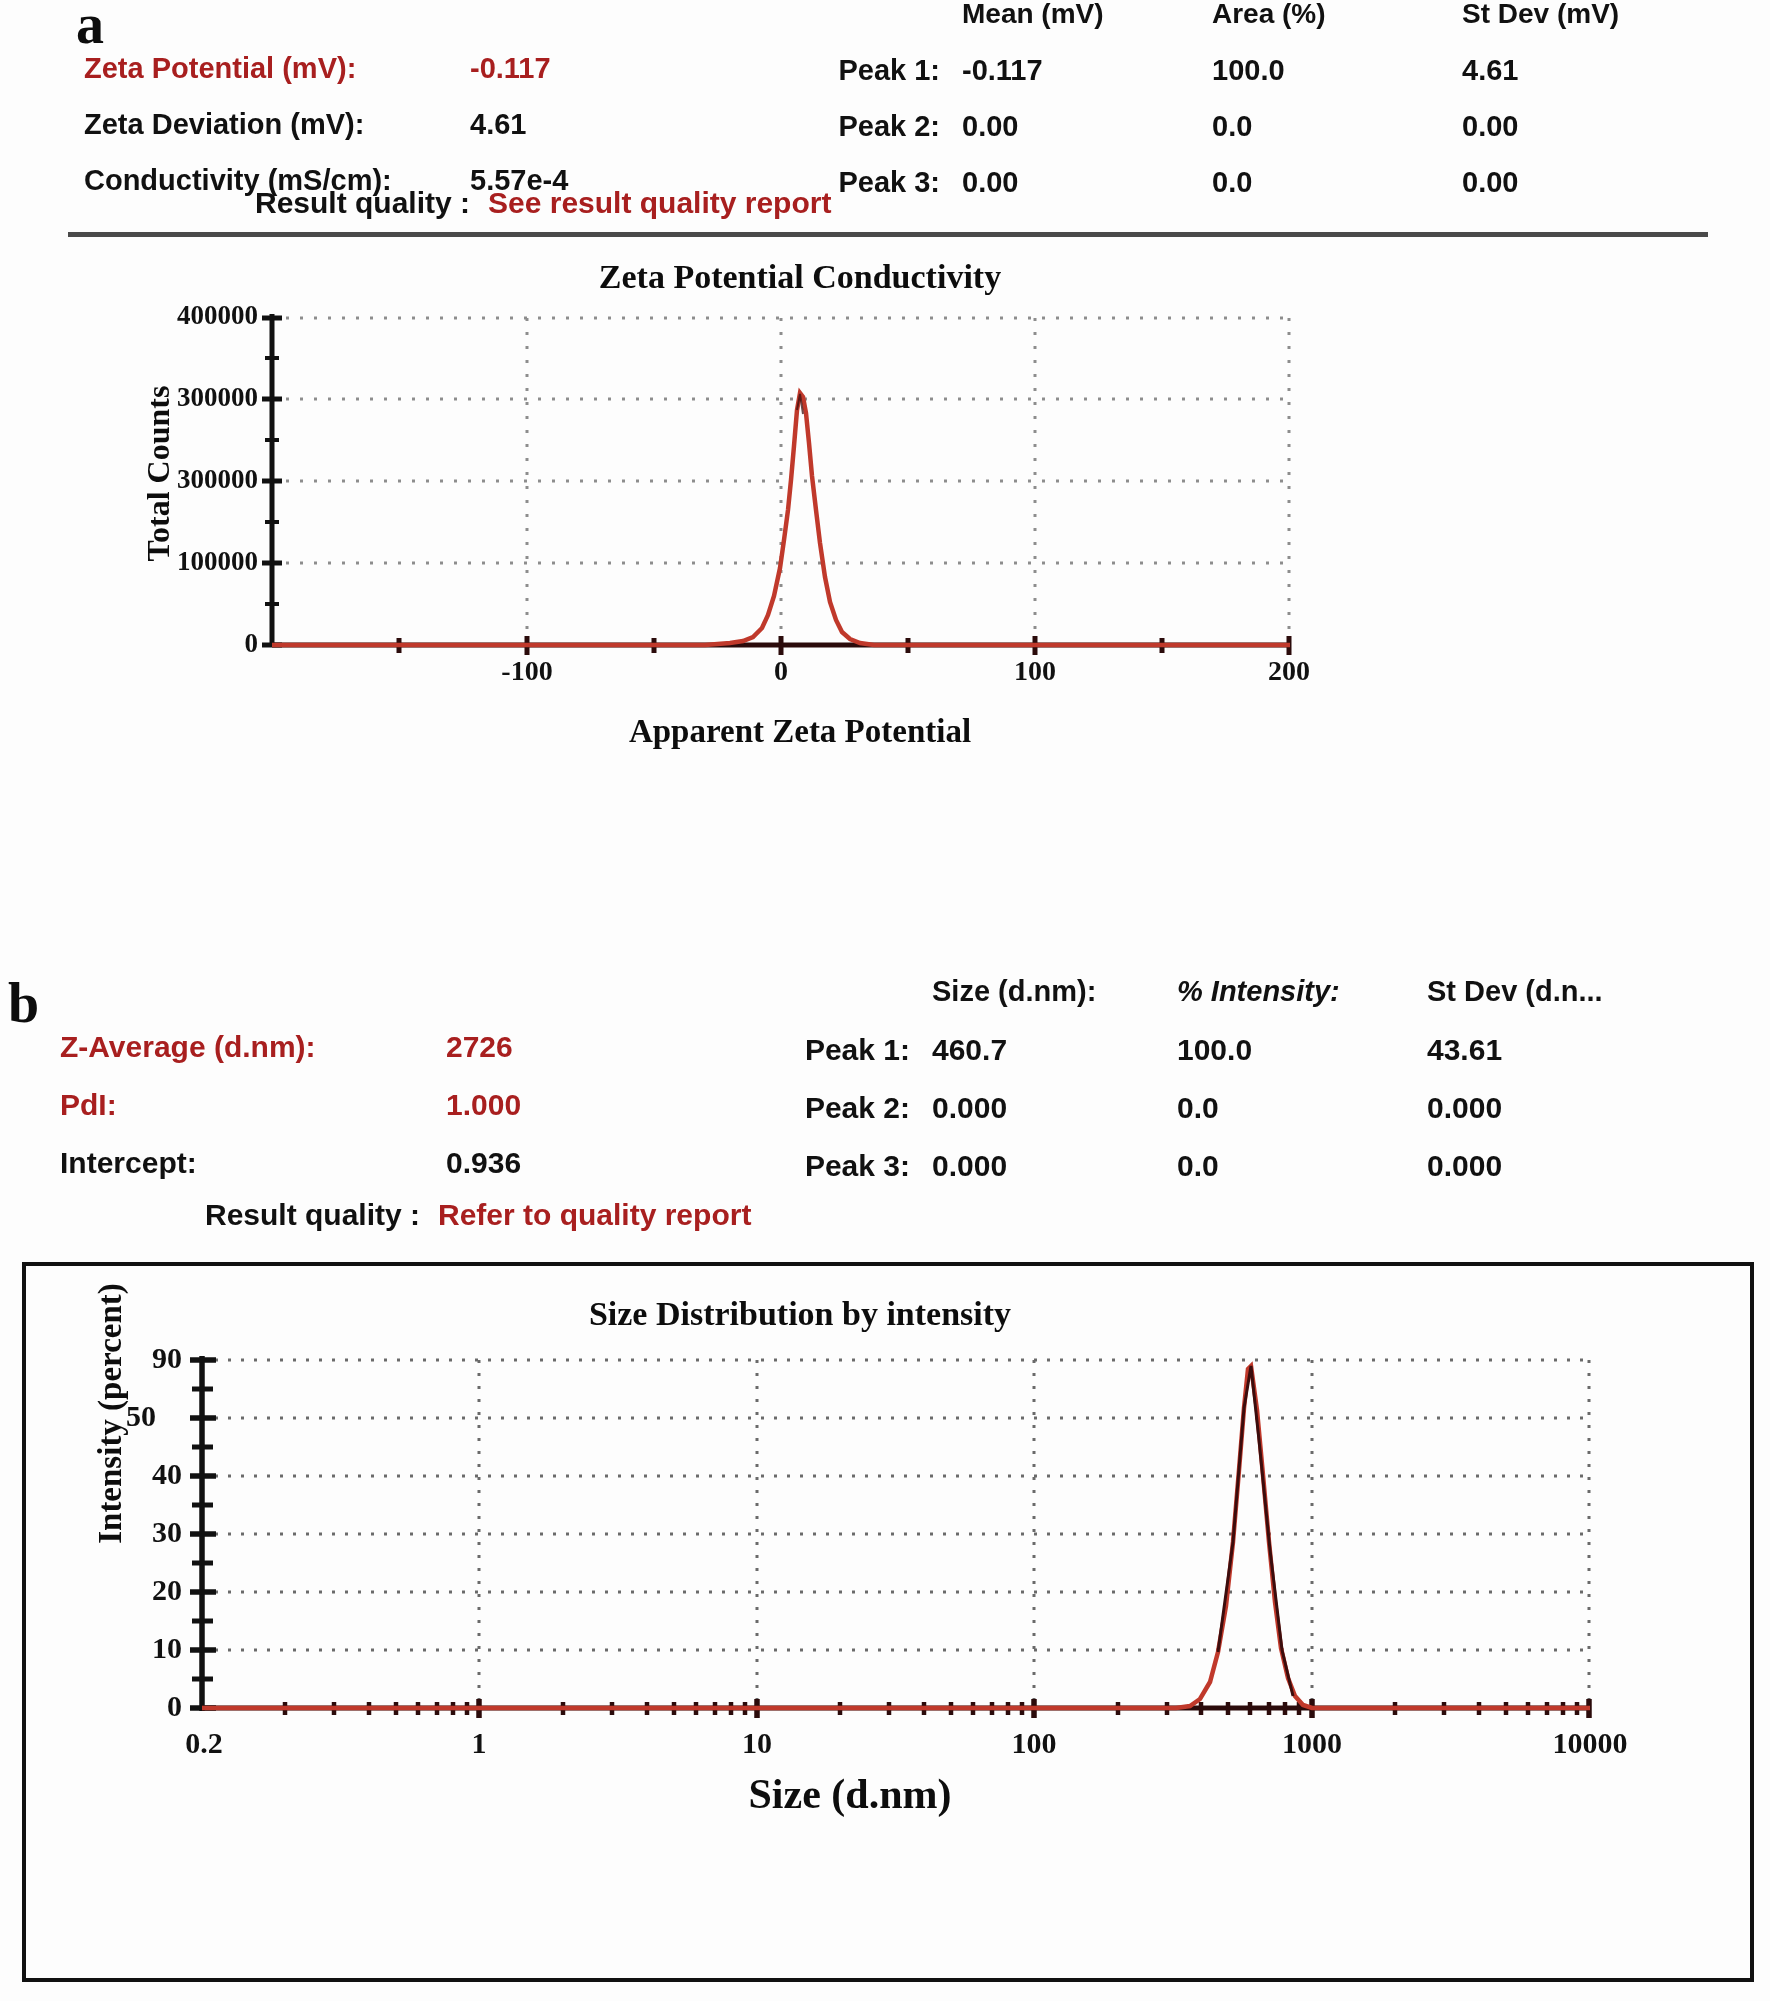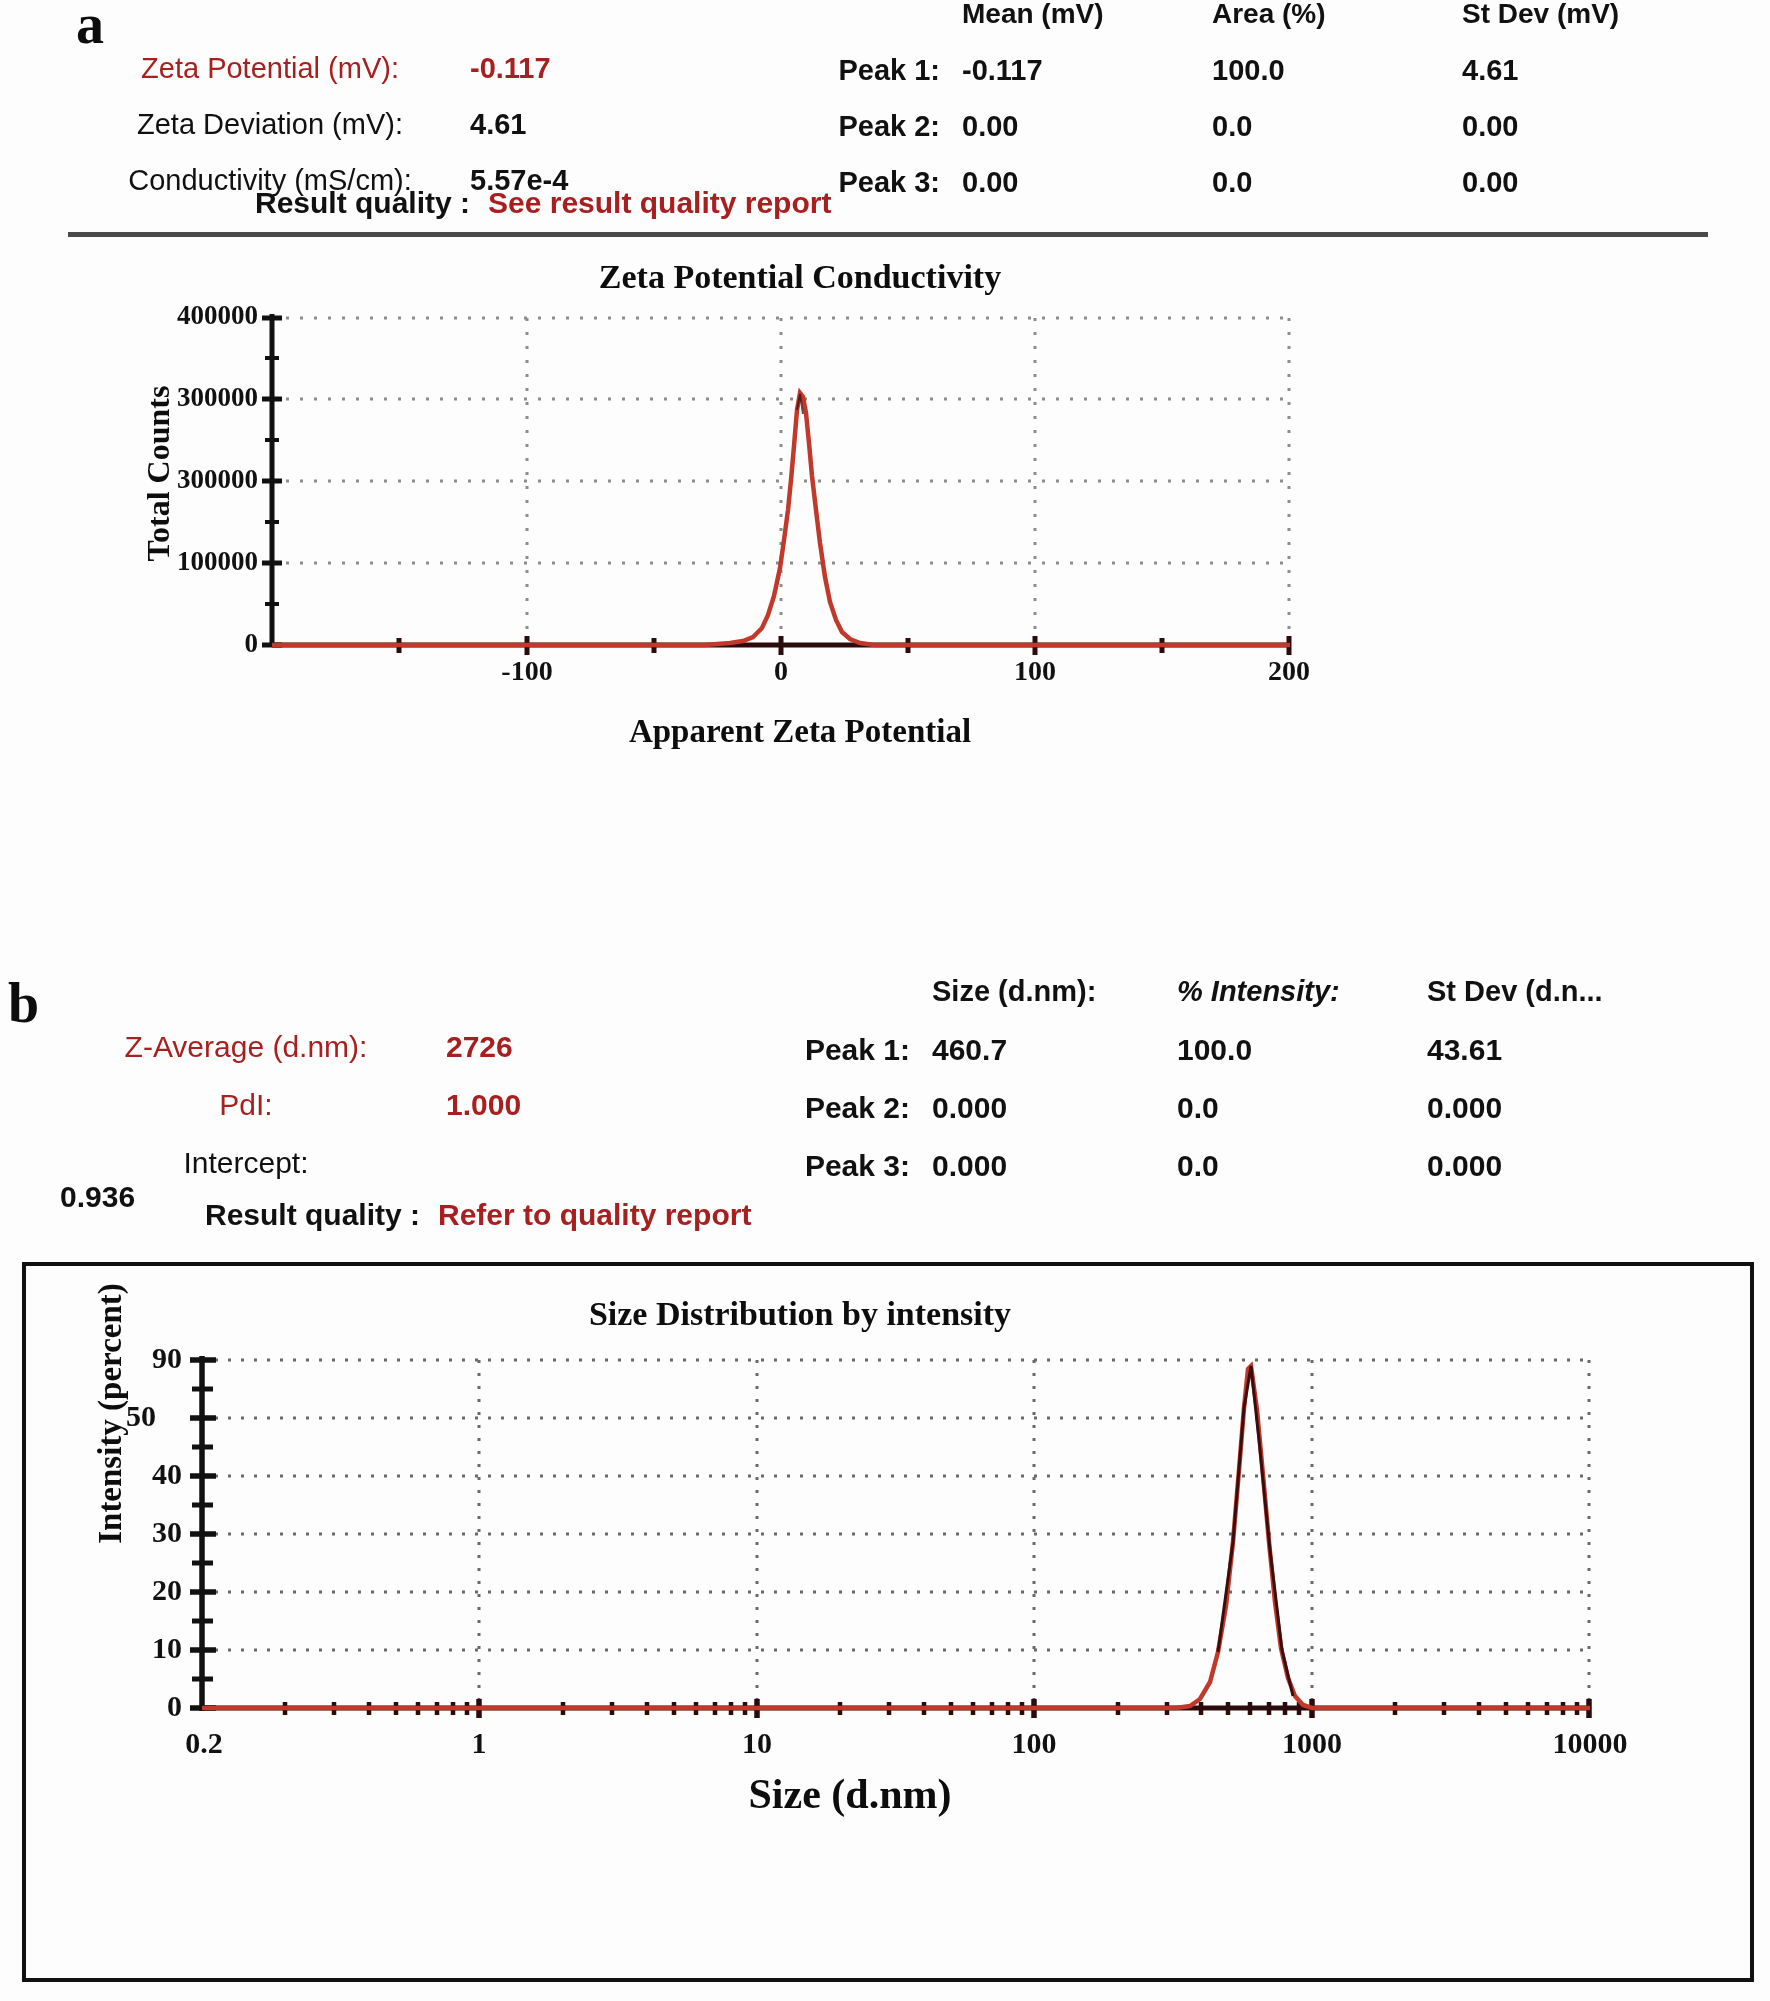--- a/index.html
+++ b/index.html
@@ -5,21 +5,21 @@
   html,body{margin:0;padding:0;background:#ffffff;}
   body{width:1770px;height:2001px;font-family:"Liberation Sans",sans-serif;color:#111;-webkit-font-smoothing:none;}
   .page{position:relative;width:1770px;height:2001px;background:#fdfdfd;overflow:hidden;}
 
   
   .panel-letter{position:absolute;font-family:"Liberation Serif",serif;font-weight:700;font-size:56px;color:#0d0d0d;line-height:1;}
 
   
   .summary{position:absolute;font-family:"Liberation Sans",sans-serif;font-weight:700;}
   .srow{display:flex;align-items:baseline;}
-  .lbl{text-align:center;font-weight:400;}
+  .lbl{text-align:left;font-weight:700;}
   .val{font-weight:700;}
   .red{color:#a81f1f;}
   .dark{color:#111;}
 
   
   .kv{position:absolute;}
   .kv .srow{height:56px;}
   .kv .lbl{width:372px;padding-right:14px;font-size:29px;}
   .kv .val{width:250px;font-size:29px;}
 
@@ -181,21 +181,21 @@
 
   <div class="kv summary" style="left:60px;top:1030px;">
     <div class="srow" style="height:58px;">
       <div class="lbl red" style="font-size:30px;">Z-Average (d.nm):</div>
       <div class="val red" style="font-size:30px;">2726</div>
     </div>
     <div class="srow" style="height:58px;">
       <div class="lbl red" style="font-size:30px;">PdI:</div>
       <div class="val red" style="font-size:30px;">1.000</div>
     </div>
-    <div class="srow" style="height:58px;flex-direction:column;">
+    <div class="srow" style="height:58px;">
       <div class="lbl dark" style="font-size:30px;">Intercept:</div>
       <div class="val dark" style="font-size:30px;">0.936</div>
     </div>
   </div>
 
   <div class="peaks summary" style="left:720px;top:975px;">
     <div class="hrow" style="height:58px;">
       <div class="pname" style="width:190px;">&nbsp;</div>
       <div class="c1" style="width:245px;font-size:29px;">Size (d.nm):</div>
       <div class="c2" style="width:250px;font-size:29px;font-style:italic;">% Intensity:</div>

